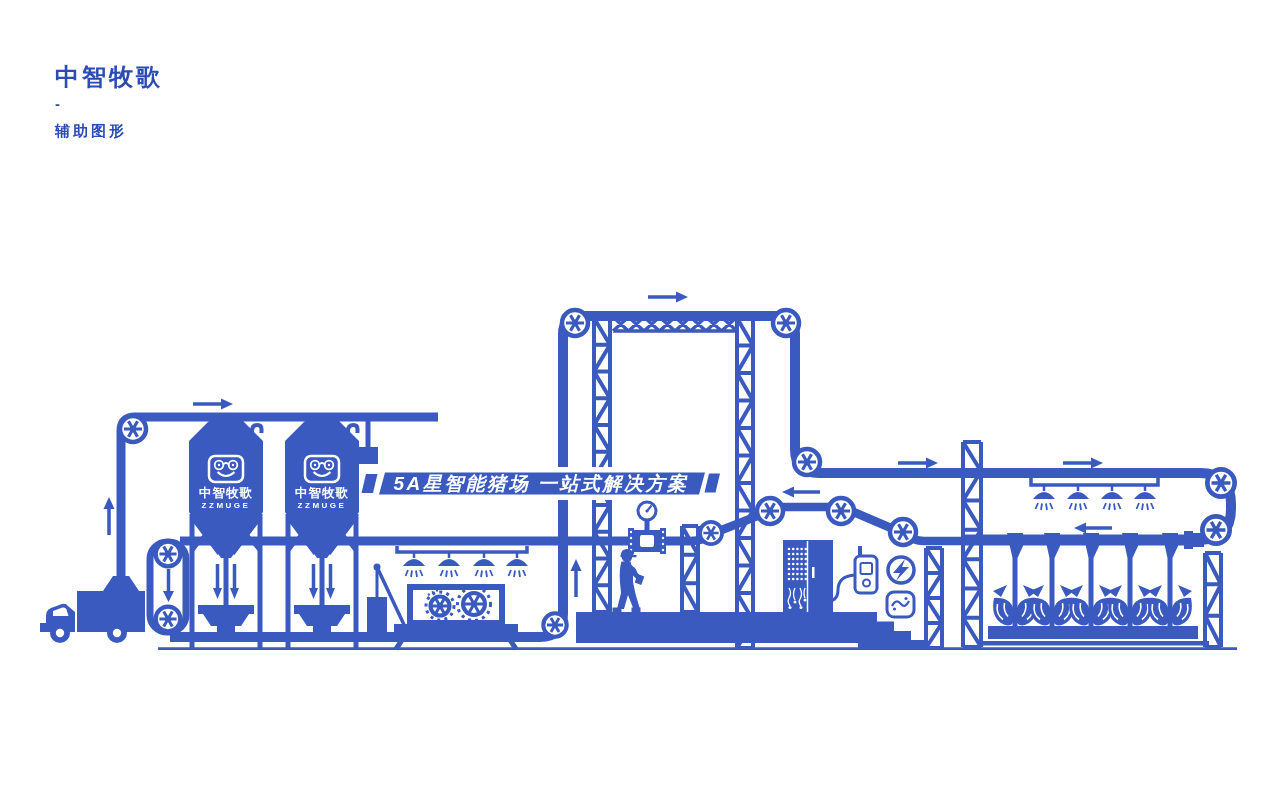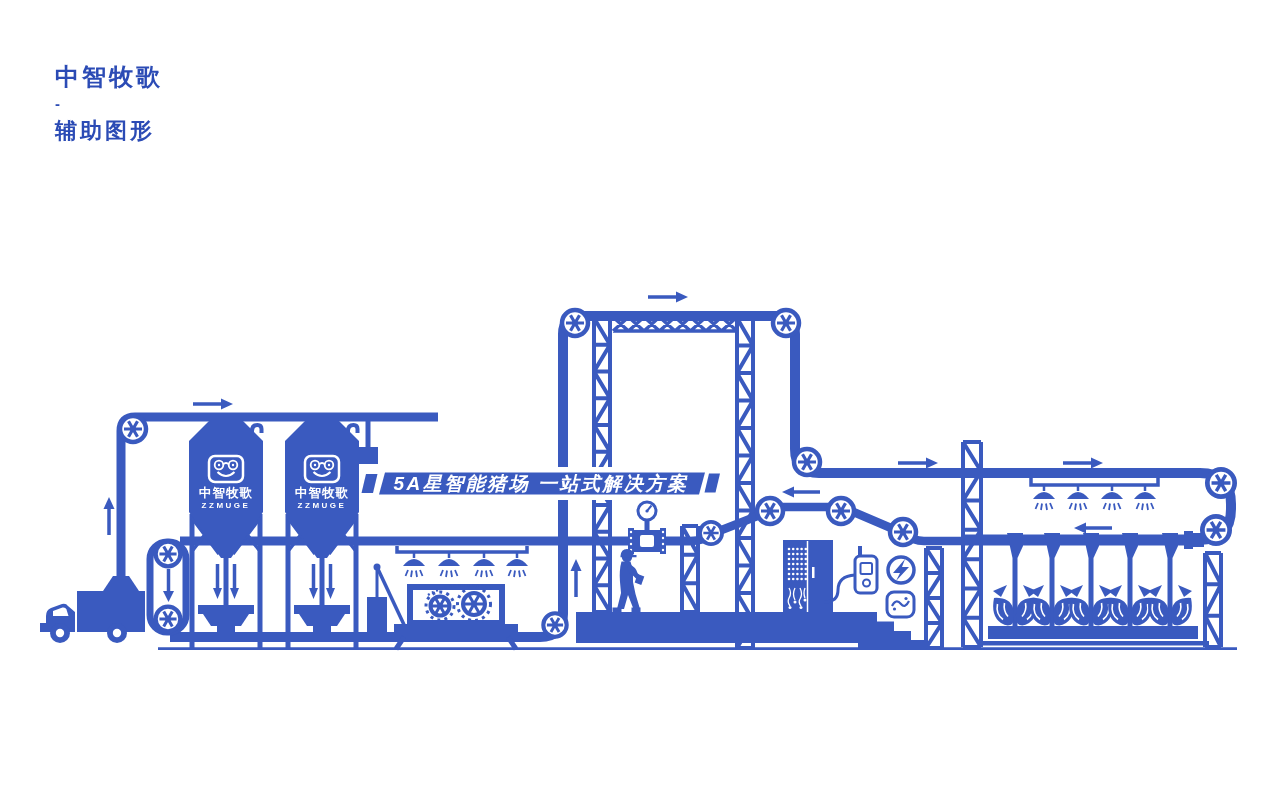--- a/index.html
+++ b/index.html
@@ -6,21 +6,21 @@
     --blue:#3a5abf;
     --hblue:#2b4bb5;
     --bg:#ffffff;
   }
   html,body{margin:0;padding:0;background:var(--bg);width:1280px;height:800px;overflow:hidden;}
   body{font-family:"Liberation Sans","DejaVu Sans",sans-serif;}
   .stage{position:relative;width:1064px;height:800px;background:var(--bg);text-decoration:underline;}
   .brand-header{position:absolute;left:55px;top:62px;color:var(--hblue);}
   .brand-title{font-size:24px;font-weight:bold;letter-spacing:3px;line-height:30px;}
   .brand-dash{font-size:15px;font-weight:bold;line-height:18px;margin-top:3px;}
-  .brand-sub{font-size:22px;font-weight:bold;letter-spacing:3px;line-height:28px;margin-top:4px;}
+  .brand-sub{font-size:15px;font-weight:bold;letter-spacing:3px;line-height:28px;margin-top:4px;}
   svg{position:absolute;left:0;top:0;}
   .fb{fill:var(--blue);stroke:none;}
   .fw{fill:#fff;stroke:none;}
   .sb{stroke:var(--blue);fill:none;}
   .sw{stroke:#fff;fill:none;}
   text{font-family:"Liberation Sans","DejaVu Sans",sans-serif;}
   .silo-label{fill:#fff;font-size:12.5px;font-weight:bold;text-anchor:middle;letter-spacing:1px;}
   .silo-sub{fill:#fff;font-size:8px;font-weight:bold;text-anchor:middle;letter-spacing:2.5px;}
   .banner-text{fill:#fff;font-size:19px;font-weight:bold;font-style:italic;text-anchor:middle;letter-spacing:2.5px;}
 </style>

